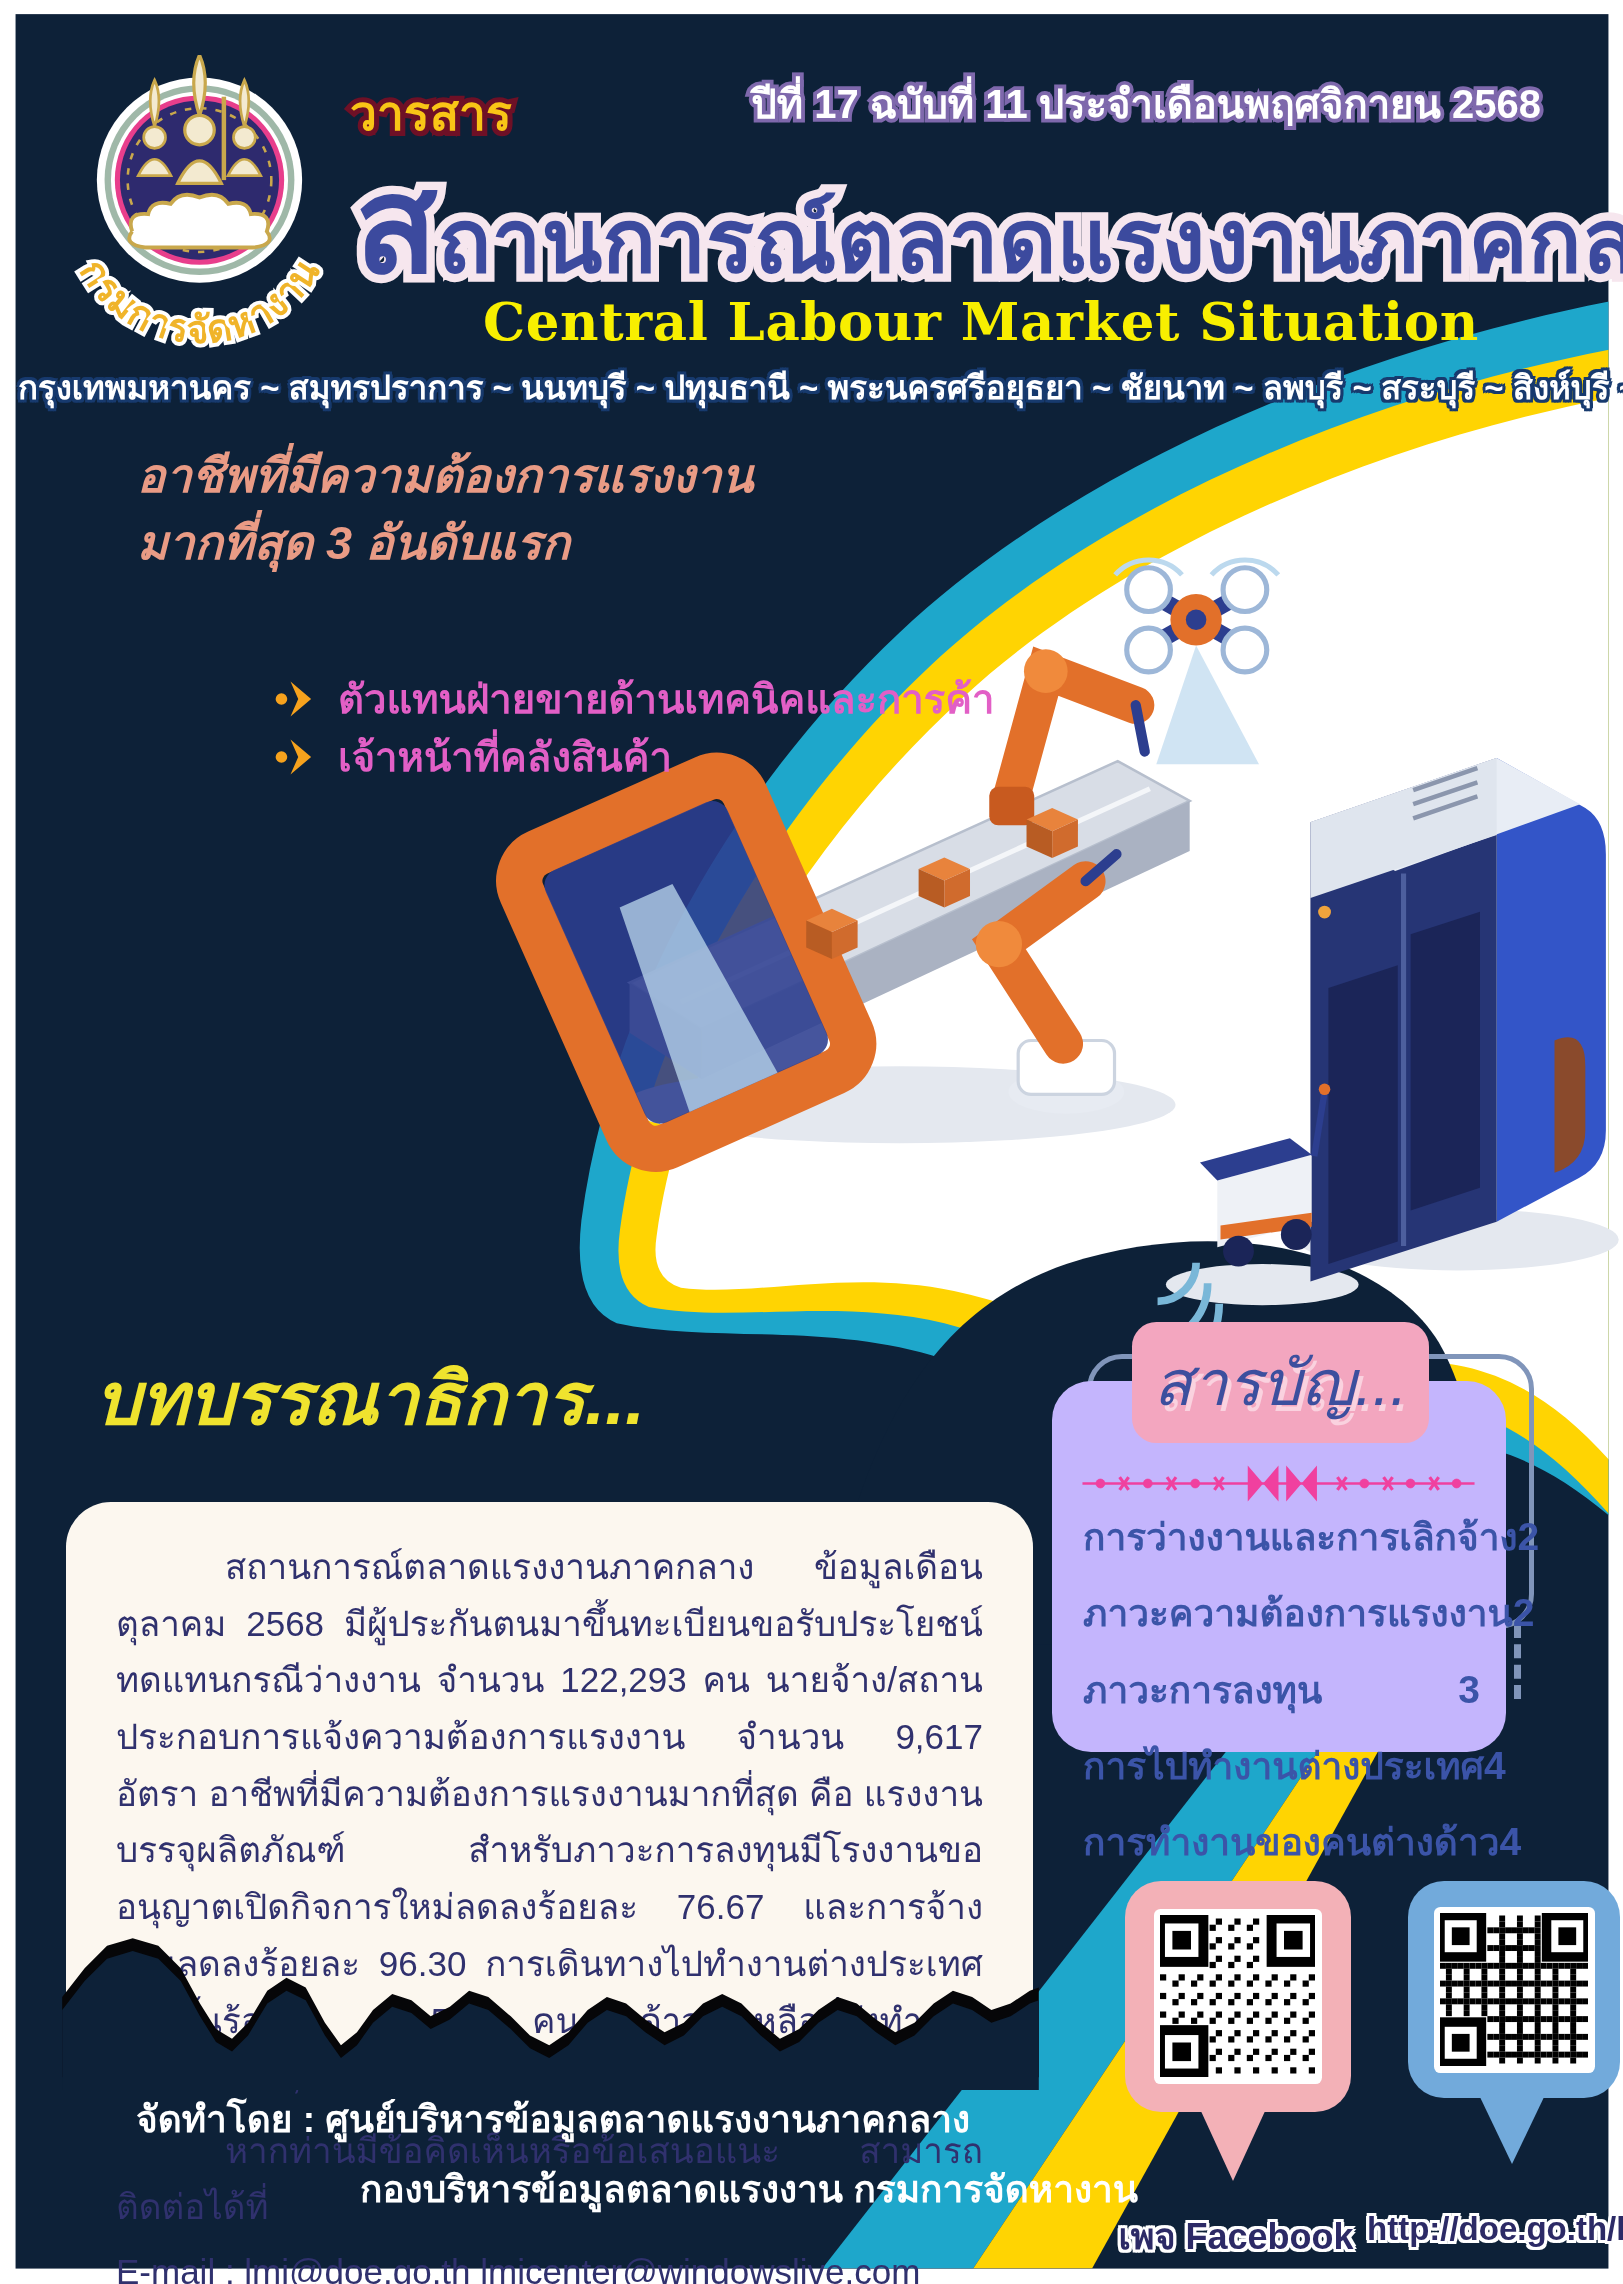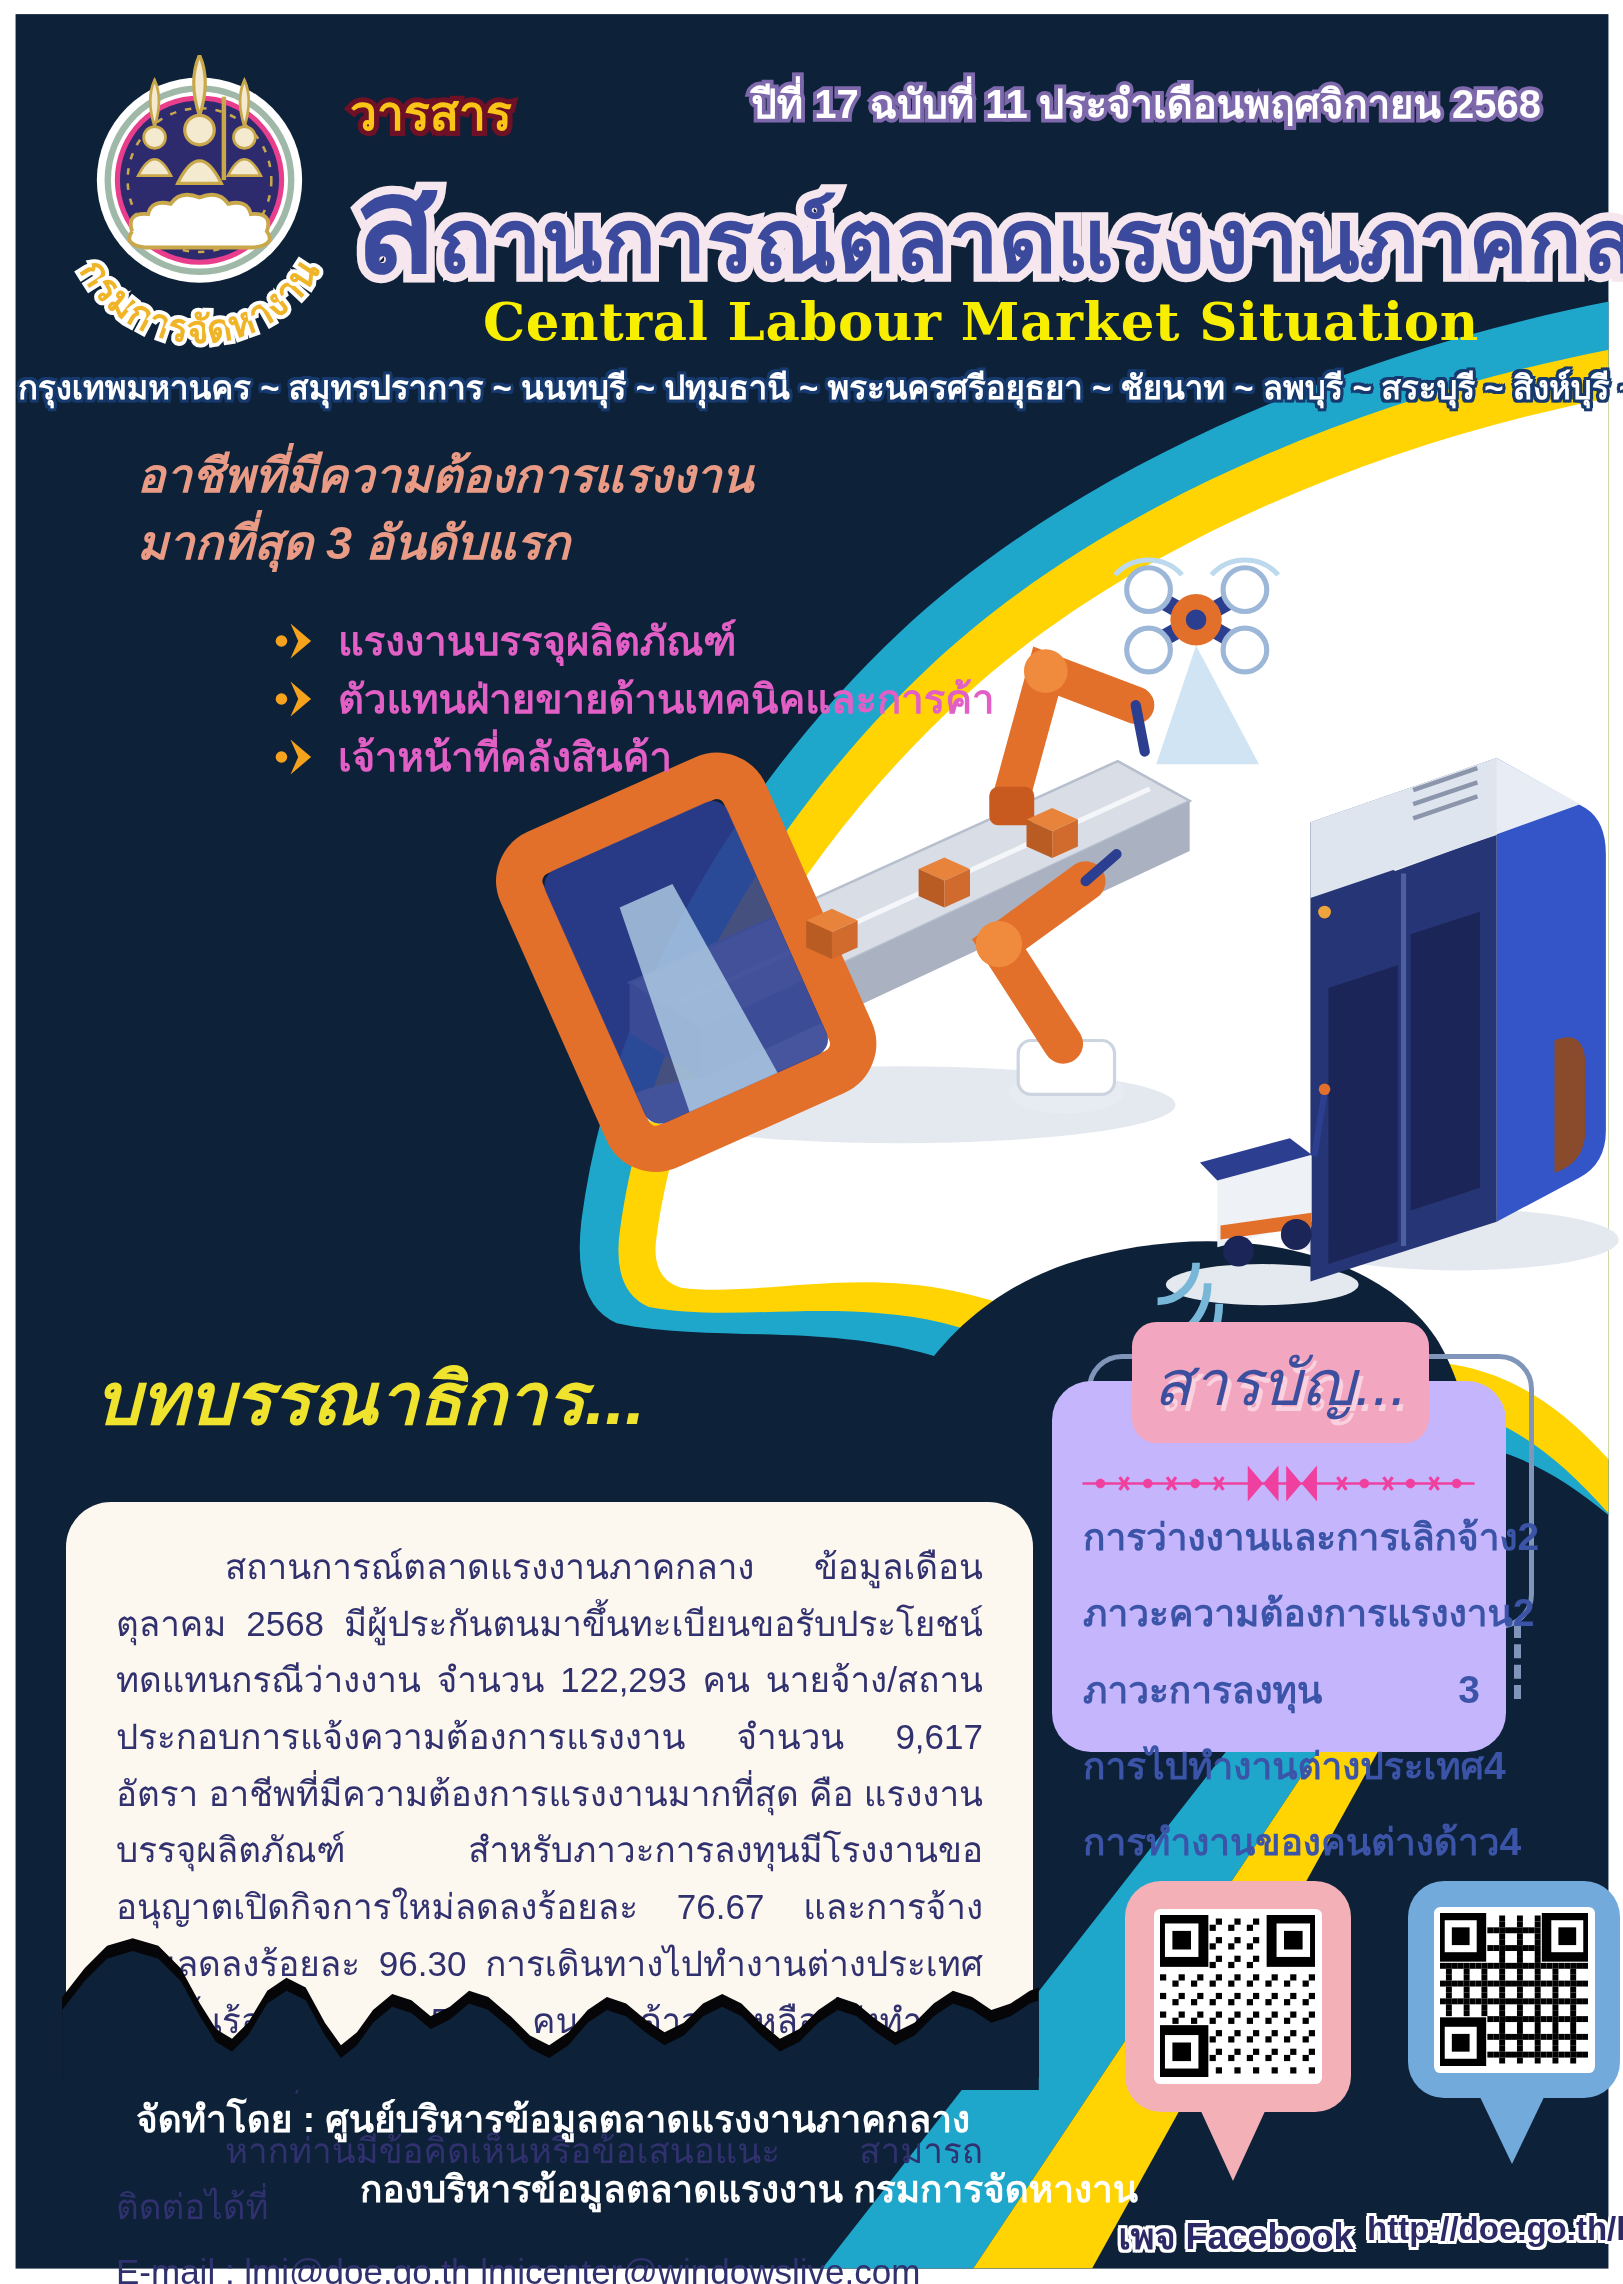--- a/index.html
+++ b/index.html
@@ -259,27 +259,20 @@
 
   <div class="abs title-en">Central Labour Market Situation</div>
 
   <div class="abs provinces">กรุงเทพมหานคร ~ สมุทรปราการ ~ นนทบุรี ~ ปทุมธานี ~ พระนครศรีอยุธยา ~ ชัยนาท ~ ลพบุรี ~ สระบุรี ~ สิงห์บุรี ~ อ่างทอง</div>
 
   <div class="abs occ-heading">
     <div>อาชีพที่มีความต้องการแรงงาน</div>
     <div>มากที่สุด 3 อันดับแรก</div>
   </div>
 
-  <div class="abs bullet-row" style="left:275px;top:609px;">
-    <svg width="40" height="40" viewBox="0 0 62 62">
-      <circle cx="10" cy="31" r="9" fill="#f6a21d"></circle>
-        <path d="M24 4 L56 31 L24 58 L36 31 Z" fill="#f6a21d"></path>
-    </svg>
-    <span class="txt">แรงงานบรรจุผลิตภัณฑ์</span>
-  </div>
   <div class="abs bullet-row" style="left:275px;top:667px;">
     <svg width="40" height="40" viewBox="0 0 62 62">
       <circle cx="10" cy="31" r="9" fill="#f6a21d"></circle>
         <path d="M24 4 L56 31 L24 58 L36 31 Z" fill="#f6a21d"></path>
     </svg>
     <span class="txt">ตัวแทนฝ่ายขายด้านเทคนิคและการค้า</span>
   </div>
   <div class="abs bullet-row" style="left:275px;top:725px;justify-content:center;">
     <svg width="40" height="40" viewBox="0 0 62 62">
       <circle cx="10" cy="31" r="9" fill="#f6a21d"></circle>

